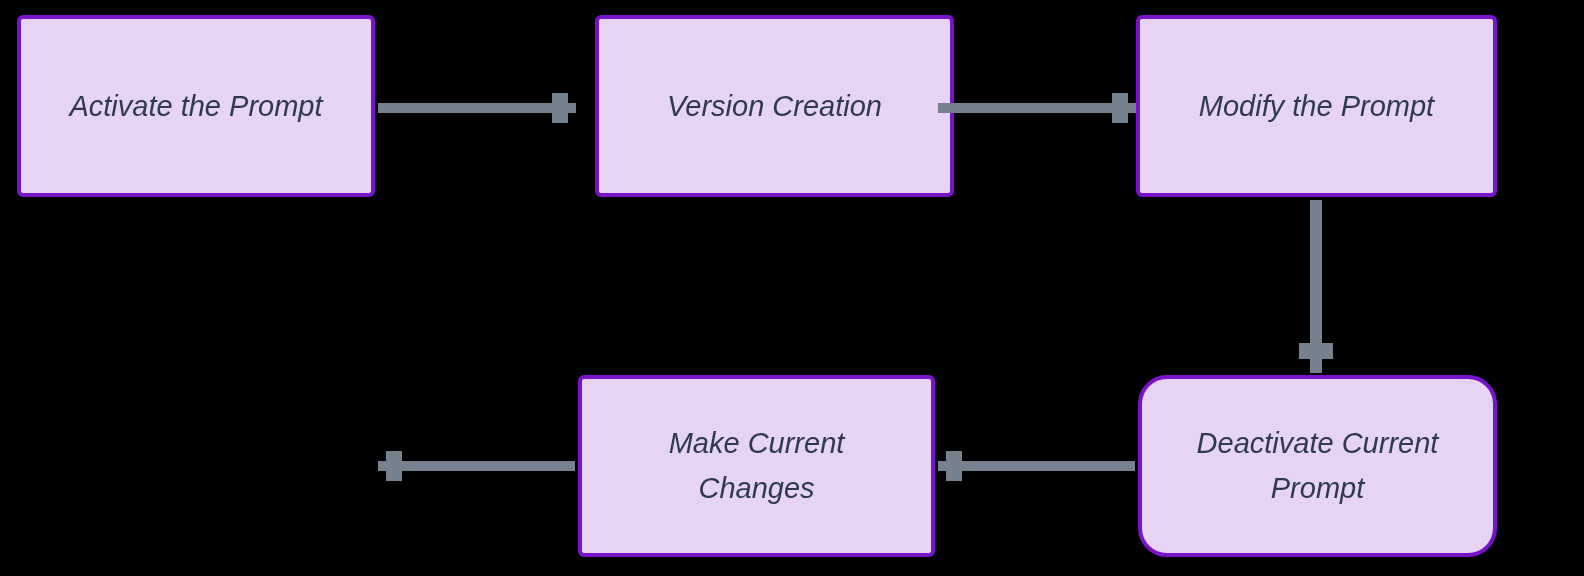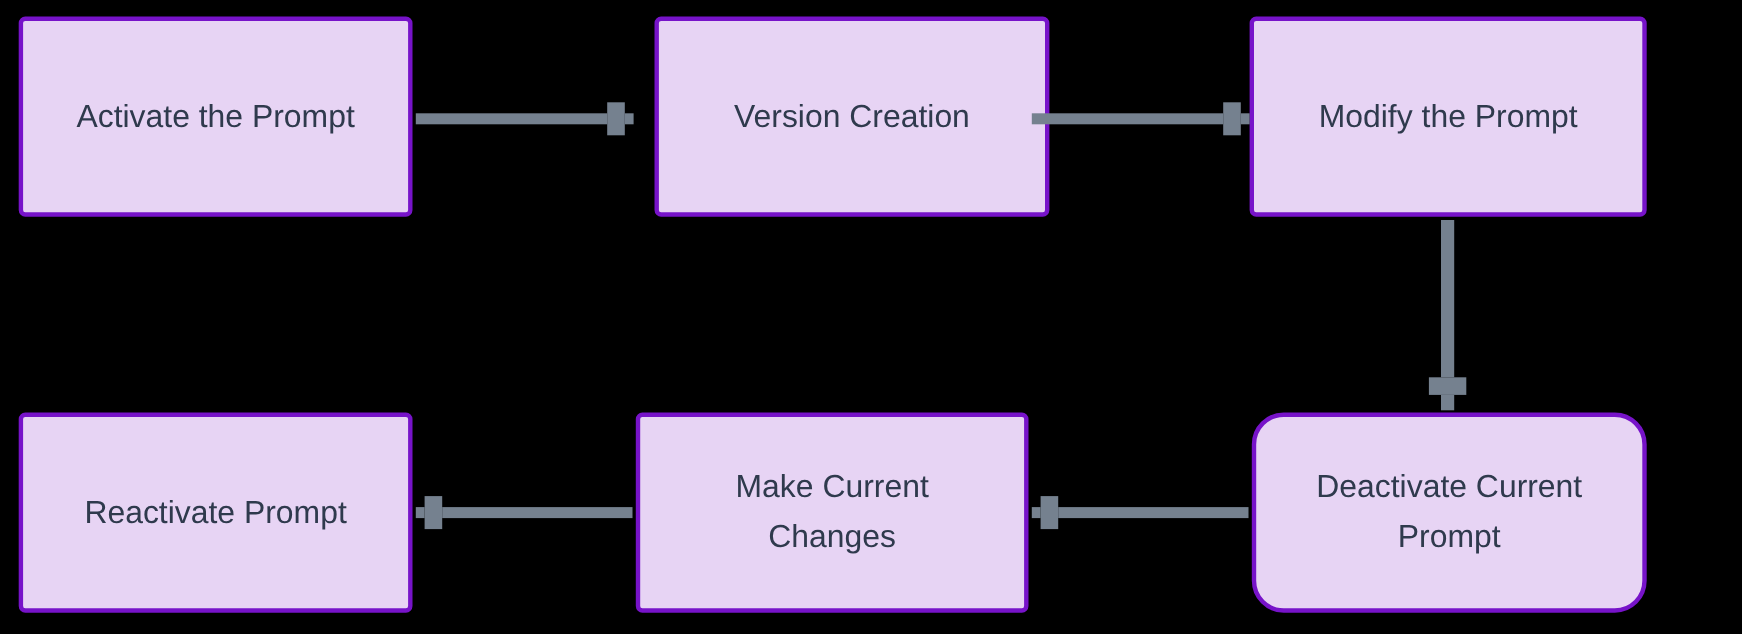--- a/index.html
+++ b/index.html
@@ -18,20 +18,21 @@
   .node {
     position: absolute;
     box-sizing: border-box;
     background: #e7d4f4;
     border: 4px solid #7713c9;
     border-radius: 6px;
     display: flex;
     align-items: center;
     justify-content: center;
     padding: 0 20px;
+    font-style: italic;
   }
   .node-label {
     font-size: 29px;
     line-height: 1.55;
     color: #2f3a4d;
     text-align: center;
     white-space: pre-line;
   }
   .edge-part {
     position: absolute;
@@ -91,23 +92,20 @@
   <div class="node n4">
     <span class="node-label">Deactivate Current
 Prompt</span>
   </div>
 
   <div class="node n5">
     <span class="node-label">Make Current
 Changes</span>
   </div>
 
-  <div class="node n6">
-    <span class="node-label">Reactivate Prompt</span>
-  </div>
 
   <div class="edge-part a1-stem"></div>
   <div class="edge-part a1-bar"></div>
   <div class="edge-part a1-tip"></div>
 
   <div class="edge-part a2-stem"></div>
   <div class="edge-part a2-bar"></div>
   <div class="edge-part a2-tip"></div>
 
   <div class="edge-part a3-stem"></div>

